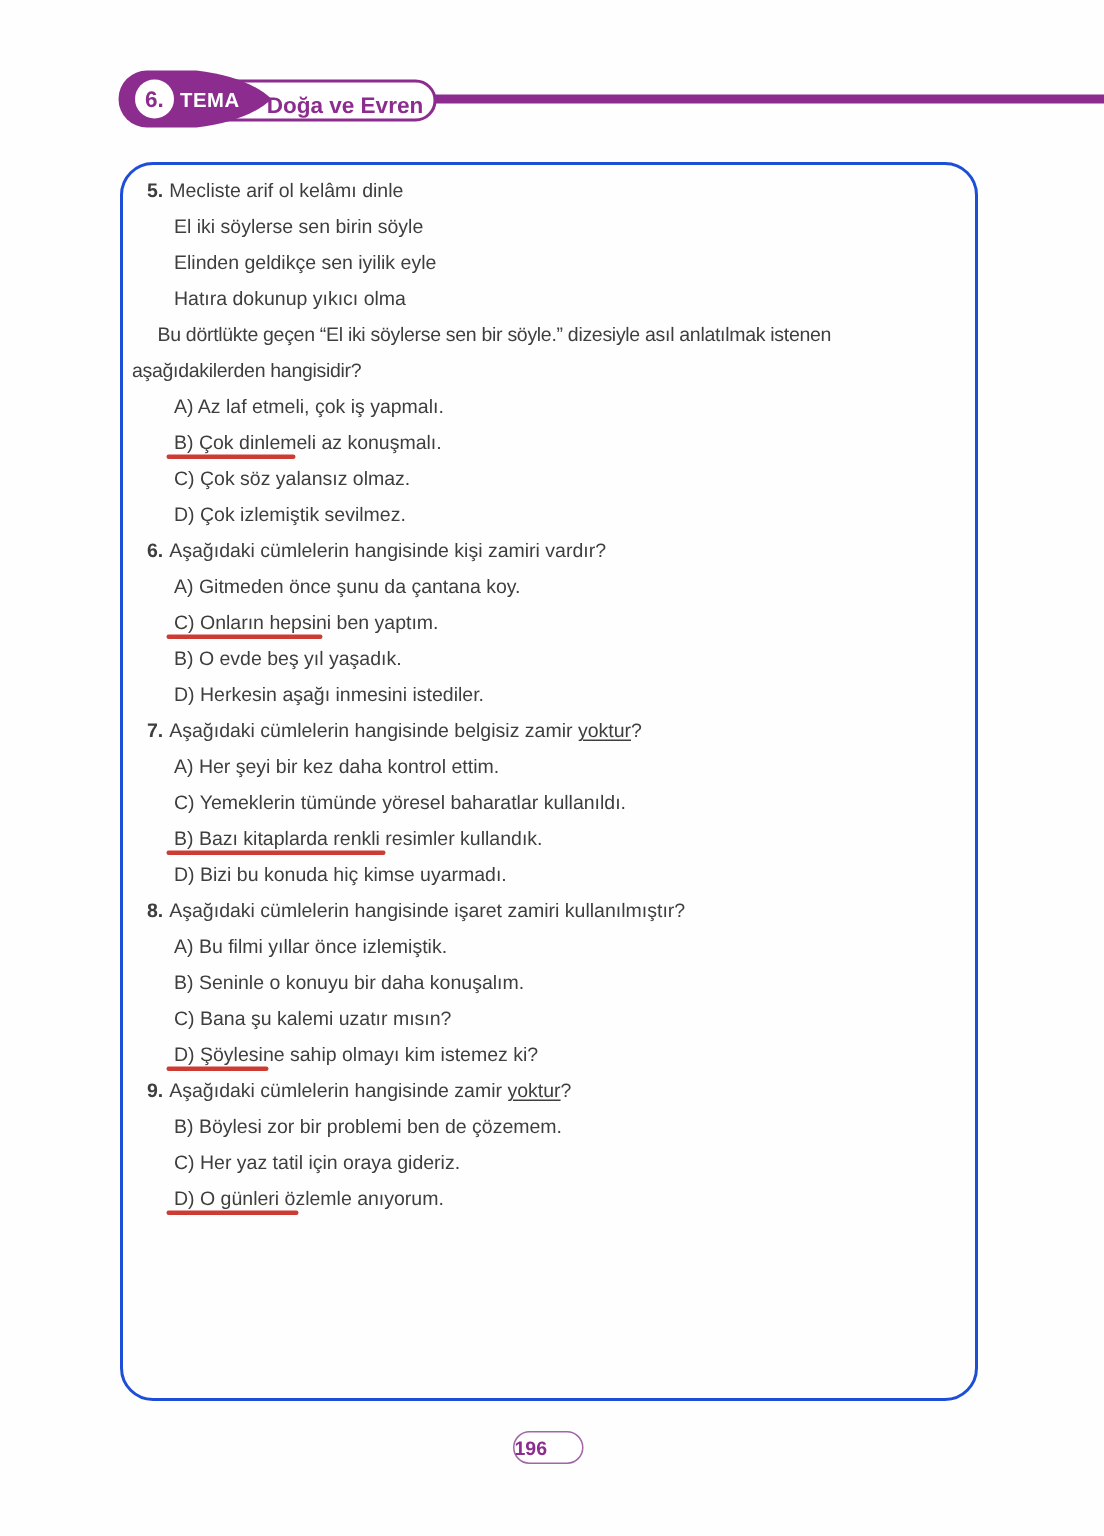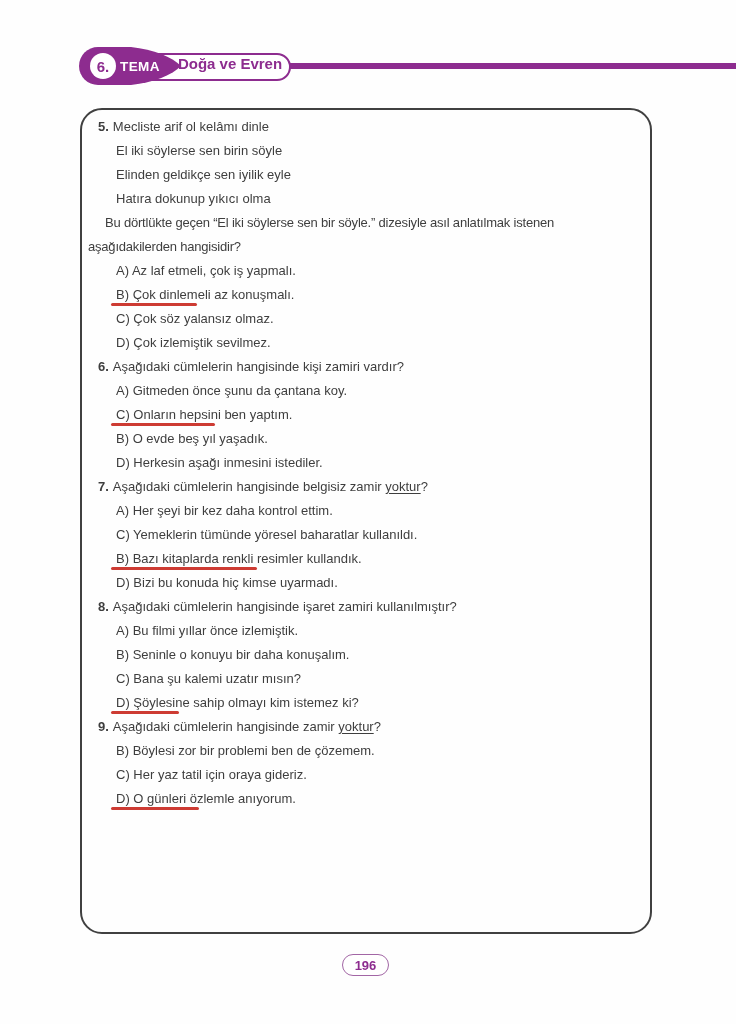--- a/index.html
+++ b/index.html
@@ -9,47 +9,47 @@
     color:#3e3e3e;font-size:13px;
   }
   .page{position:relative;width:736px;height:1024px;background:#fefefe;overflow:hidden;}
 
   
   .hdr{position:absolute;top:0;left:0;width:736px;height:95px;}
   .hdr-line{position:absolute;top:63px;left:272px;width:464px;height:6px;background:#8d2c8f;z-index:1;}
   .theme-pill{
     position:absolute;left:117px;top:53px;width:174px;height:28px;box-sizing:border-box;
     background:#fff;border:2px solid #8d2c8f;border-radius:15px;z-index:2;
-    display:flex;align-items:flex-start;justify-content:center;padding-left:52px;
+    display:flex;align-items:flex-end;justify-content:center;padding-left:52px;
     font-weight:bold;font-size:15px;color:#8d2c8f;white-space:nowrap;
   }
   .blob{position:absolute;left:78px;top:46px;width:104px;height:40px;z-index:3;}
 
   
   .qbox{
     position:absolute;left:80px;top:108px;width:572px;height:826px;box-sizing:border-box;
-    border:2px solid #404040;border-radius:22px;background:#fefefe;
+    border:2px solid #1d4ed8;border-radius:22px;background:#fefefe;
     padding:5px 10px 0 6px;
   }
   .q{margin:0;}
   .q + .q{}
   .line{line-height:24px;white-space:nowrap;}
   .numline{text-indent:10px;}
   .verse{padding-left:28px;line-height:24px;}
   .qnum{font-weight:bold;margin-right:4px;}
   .stem-p{margin:0;line-height:24px;text-indent:17px;letter-spacing:-0.2px;}
   .opt{position:relative;padding-left:28px;line-height:24px;white-space:nowrap;}
   .uword{text-decoration:underline;text-underline-offset:2px;}
   .ru{position:absolute;left:23px;top:19.5px;height:3.5px;background:#cd3b33;border-radius:3px;}
 
   
   .page-pill{
     position:absolute;left:342px;top:954px;width:47px;height:22px;box-sizing:border-box;
     border:1.5px solid #a266a5;border-radius:12px;background:#fff;
-    display:flex;align-items:center;justify-content:center;
+    display:flex;align-items:center;justify-content:flex-start;
     color:#8d2c8f;font-weight:bold;font-size:13px;
   }
 </style>
 </head>
 <body>
 
 <div class="page">
 
   <div class="hdr">
     <div class="hdr-line"></div>

